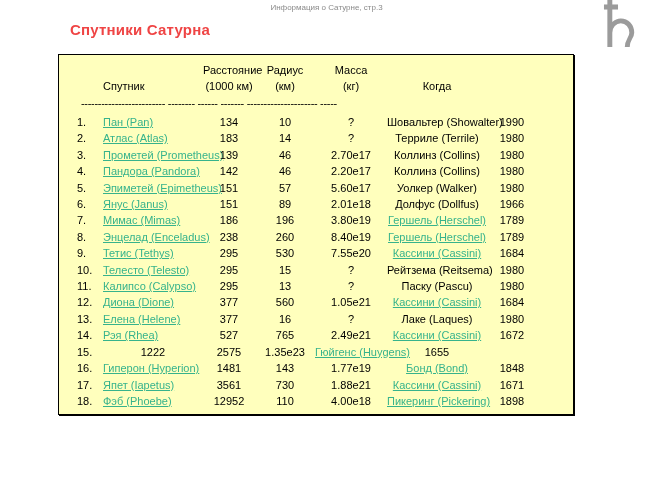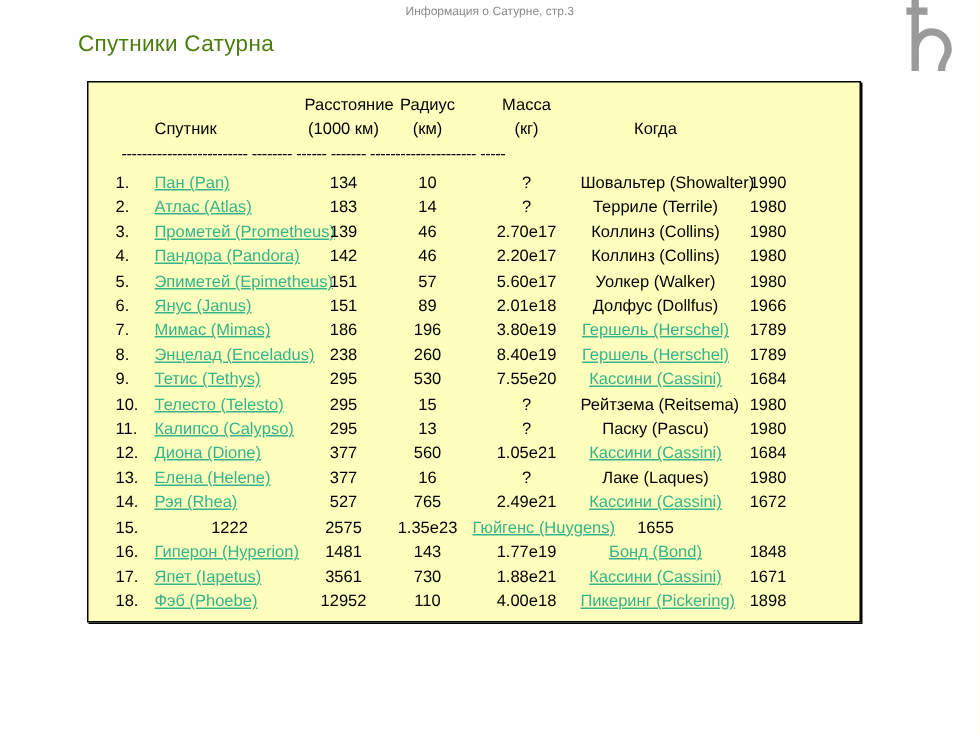--- a/index.html
+++ b/index.html
@@ -15,22 +15,22 @@
     text-align:center;
     font-size:8px;color:#8a8a8a;
   }
   .saturn{
     position:absolute;top:-8px;right:4px;
     font-size:66px;line-height:1;
     color:#9b9b9b;
     font-family:"DejaVu Sans",sans-serif;
   }
   .title{
-    position:absolute;top:21px;left:52px;
-    font-size:15px;font-weight:normal;color:#4d7c0f;
+    position:absolute;top:21px;left:70px;
+    font-size:15px;font-weight:bold;color:#ef4444;
     letter-spacing:.2px;
   }
   .box{
     position:absolute;left:58px;top:54px;
     width:516px;height:361px;
     box-sizing:border-box;
     background:#ffffbd;
     border:1px solid #000;
     box-shadow:1px 1px 0 #000;
     font-size:11px;color:#000;

